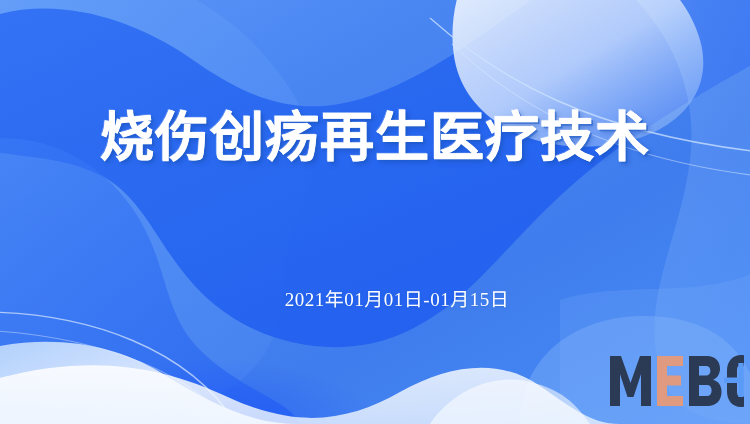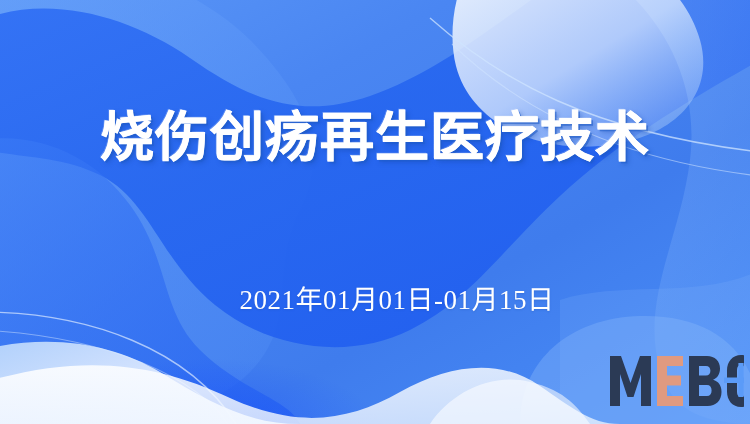--- a/index.html
+++ b/index.html
@@ -71,21 +71,21 @@
   }
 
   .date-line {
     position: absolute;
     left: 0;
     right: 0;
     top: 283px;
     text-align: center;
     color: #ffffff;
     font-family: "Liberation Serif", "DejaVu Serif", serif;
-    font-size: 27px;
+    font-size: 19px;
     line-height: 34px;
     font-weight: 400;
     letter-spacing: 0.5px;
     white-space: nowrap;
     text-shadow: 0 1px 2px rgba(30, 80, 180, 0.30);
     padding-left: 44px;
   }
 
   
   .logo {

